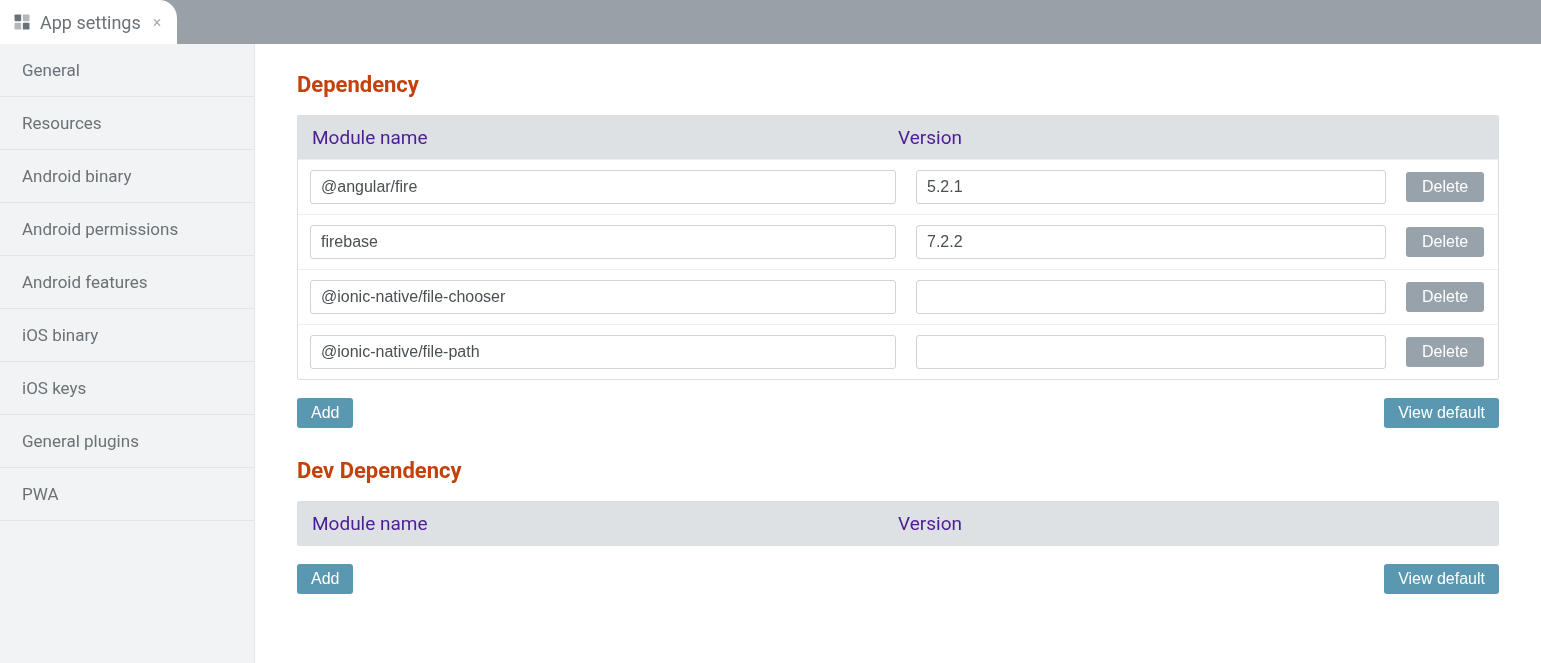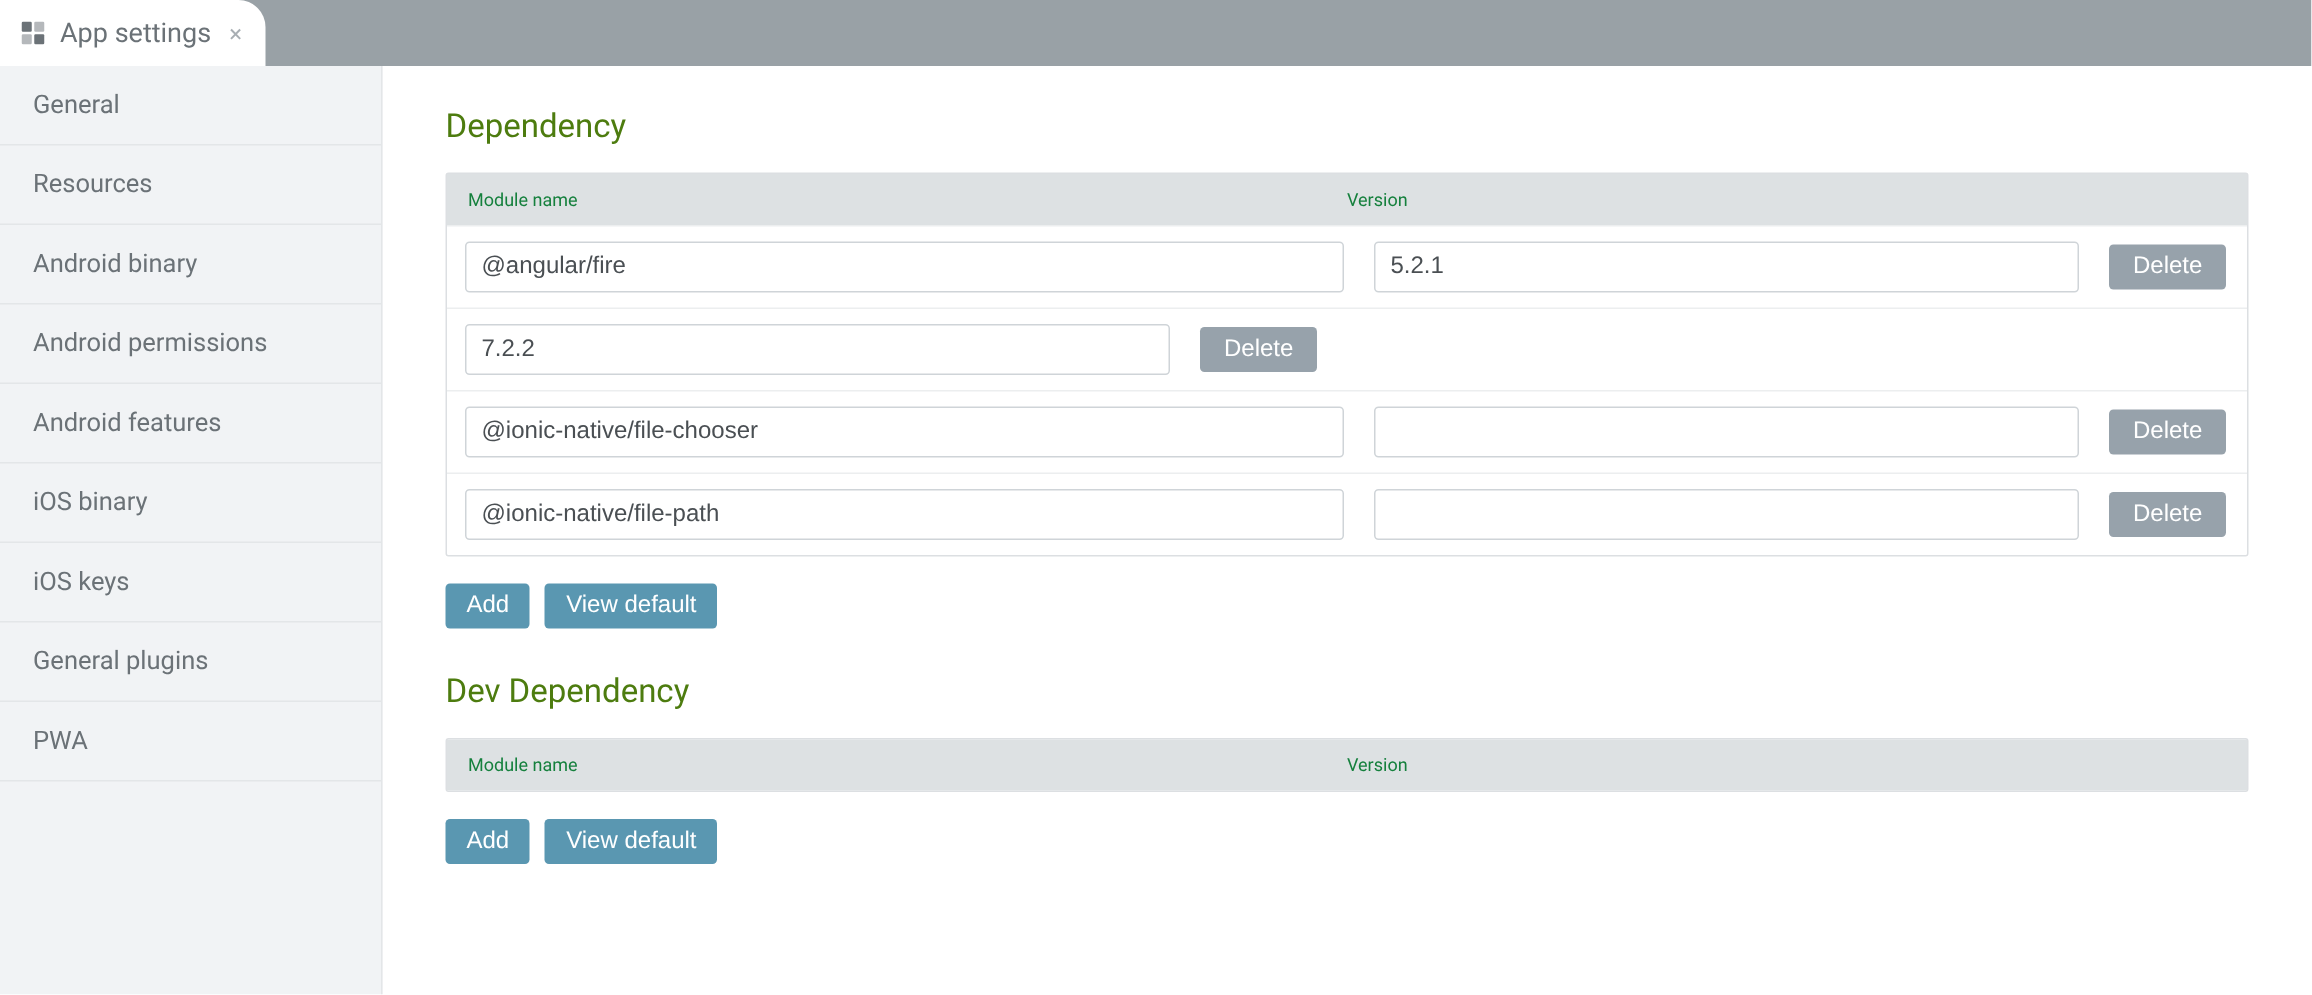--- a/index.html
+++ b/index.html
@@ -72,36 +72,36 @@
     background: #ffffff;
     color: #2b2e30;
   }
   
   .content {
     flex: 1;
     padding: 28px 42px;
     overflow-y: auto;
   }
   .section-title {
-    color: #4d7c0f;
+    color: #c2410c;
     font-size: 22px;
-    font-weight: 400;
+    font-weight: 700;
     margin-bottom: 18px;
   }
   .dep-table {
     width: 100%;
     border: 1px solid #dcdfe2;
     border-radius: 2px;
     margin-bottom: 18px;
   }
   .dep-header {
     display: flex;
     background: #dde1e3;
-    color: #15803d;
-    font-size: 12px;
+    color: #4c1d95;
+    font-size: 19px;
   }
   .dep-header .col {
     padding: 10px 14px;
   }
   .dep-row {
     display: flex;
     align-items: center;
     padding: 10px 12px;
     gap: 20px;
     border-top: 1px solid #eceeef;
@@ -130,20 +130,21 @@
     cursor: pointer;
   }
   .btn-delete {
     background: #97a2ab;
     padding: 6px 16px;
   }
   .btn-row {
     display: flex;
     gap: 10px;
     margin-bottom: 30px;
+    justify-content: space-between;
   }
 </style>
 </head>
 <body>
 
 <div class="topbar">
   <div class="tab">
     <span class="tab-icon">
       <svg width="20" height="20" viewBox="0 0 24 24" fill="#6b7277">
         <rect x="3" y="3" width="8" height="8" rx="1"></rect>
@@ -180,20 +181,21 @@
       </div>
       <div id="dep-rows">
           <div class="dep-row">
             <div class="col-name"><input class="dep-input" value="@angular/fire" style=""></div>
             <div class="col-version"><input class="dep-input" value="5.2.1" style=""></div>
             <div class="col-action">
               <button class="btn btn-delete">Delete</button>
             </div>
           </div>
           <div class="dep-row">
+            <div class="col-name"><input class="dep-input" value="firebase" style=""></div>
             <div class="col-version"><input class="dep-input" value="7.2.2" style=""></div>
             <div class="col-action">
               <button class="btn btn-delete">Delete</button>
             </div>
           </div>
           <div class="dep-row">
             <div class="col-name"><input class="dep-input" value="@ionic-native/file-chooser" style=""></div>
             <div class="col-version"><input class="dep-input" style=""></div>
             <div class="col-action">
               <button class="btn btn-delete">Delete</button>

